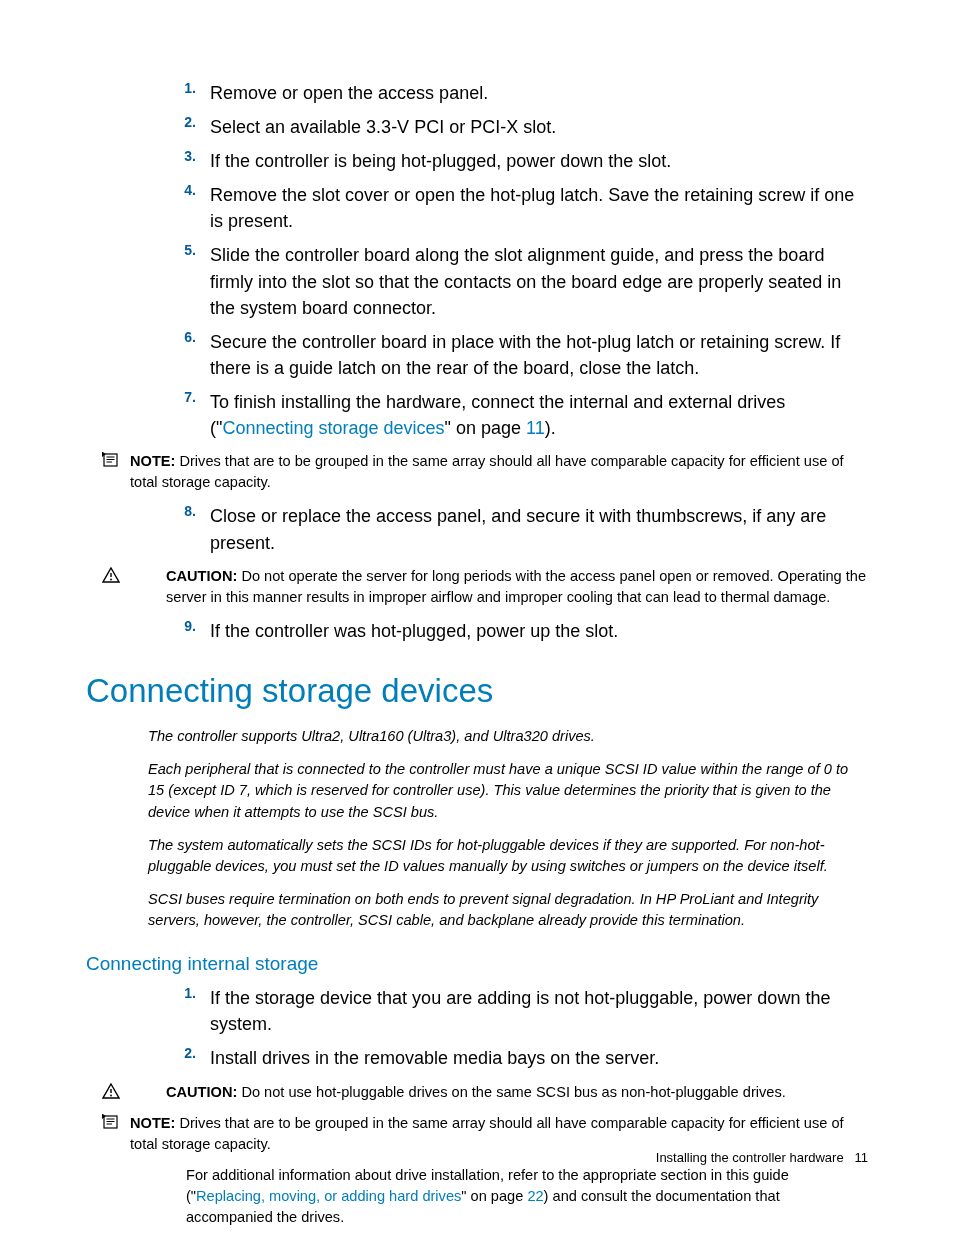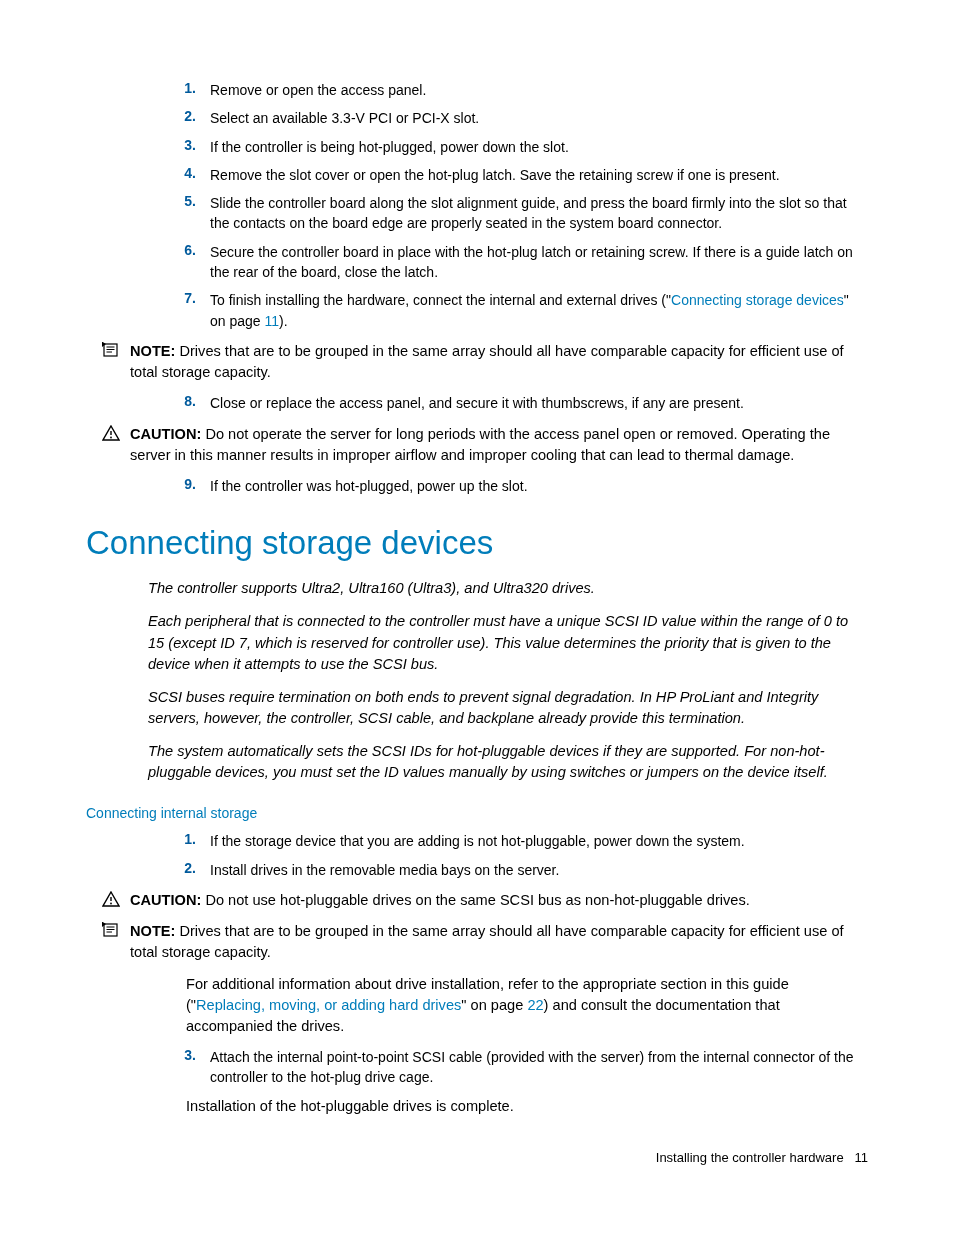--- a/index.html
+++ b/index.html
@@ -23,41 +23,42 @@
   .ol-num {
     color: #005a9c;
     font-weight: bold;
     font-size: 14px;
     width: 40px;
     flex-shrink: 0;
     text-align: right;
     padding-right: 14px;
   }
   .ol-txt {
-    font-size: 14px;
+    font-size: 18px;
     line-height: 1.45;
     flex: 1;
   }
   .ol-wrap-70 { padding-left: 70px; }
   .link { color: #007dba; }
   .note-row {
     display: flex;
     align-items: flex-start;
     margin: 10px 0 10px 16px;
   }
   .note-icon {
     width: 22px;
     flex-shrink: 0;
     padding-top: 1px;
   }
   .note-icon svg, .caution-icon svg { display: block; }
   .caution-row {
     display: flex;
     align-items: flex-start;
     margin: 10px 0 10px 16px;
+    gap: 36px;
   }
   .caution-icon {
     width: 22px;
     flex-shrink: 0;
     padding-top: 1px;
   }
   .note-body, .caution-body {
     font-size: 14.6px;
     line-height: 1.45;
     flex: 1;
@@ -68,21 +69,21 @@
     font-family: Arial, Helvetica, sans-serif;
     font-weight: normal;
     color: #007dba;
     font-size: 33px;
     margin: 28px 0 16px 0;
   }
   h2.h2 {
     font-family: Arial, Helvetica, sans-serif;
     font-weight: normal;
     color: #007dba;
-    font-size: 14px;
+    font-size: 19px;
     margin: 22px 0 10px 0;
   }
   .para {
     font-size: 14.6px;
     line-height: 1.45;
     margin: 0 0 12px 0;
     padding-left: 62px;
     font-style: italic;
   }
   .para-sub {
@@ -196,22 +197,22 @@
     <li class="ol-item">
       <span class="ol-num">9.</span>
       <span class="ol-txt">If the controller was hot-plugged, power up the slot.</span>
     </li>
   </ol>
 
   <h1 class="h1">Connecting storage devices</h1>
 
   <p class="para">The controller supports Ultra2, Ultra160 (Ultra3), and Ultra320 drives.</p>
   <p class="para">Each peripheral that is connected to the controller must have a unique SCSI ID value within the range of 0 to 15 (except ID 7, which is reserved for controller use). This value determines the priority that is given to the device when it attempts to use the SCSI bus.</p>
+  <p class="para">The system automatically sets the SCSI IDs for hot-pluggable devices if they are supported. For non-hot-pluggable devices, you must set the ID values manually by using switches or jumpers on the device itself.</p>
   <p class="para">SCSI buses require termination on both ends to prevent signal degradation. In HP ProLiant and Integrity servers, however, the controller, SCSI cable, and backplane already provide this termination.</p>
-  <p class="para">The system automatically sets the SCSI IDs for hot-pluggable devices if they are supported. For non-hot-pluggable devices, you must set the ID values manually by using switches or jumpers on the device itself.</p>
 
   <h2 class="h2">Connecting internal storage</h2>
 
   <ol class="ol-main ol-wrap-70">
     <li class="ol-item">
       <span class="ol-num">1.</span>
       <span class="ol-txt">If the storage device that you are adding is not hot-pluggable, power down the system.</span>
     </li>
     <li class="ol-item">
       <span class="ol-num">2.</span>

